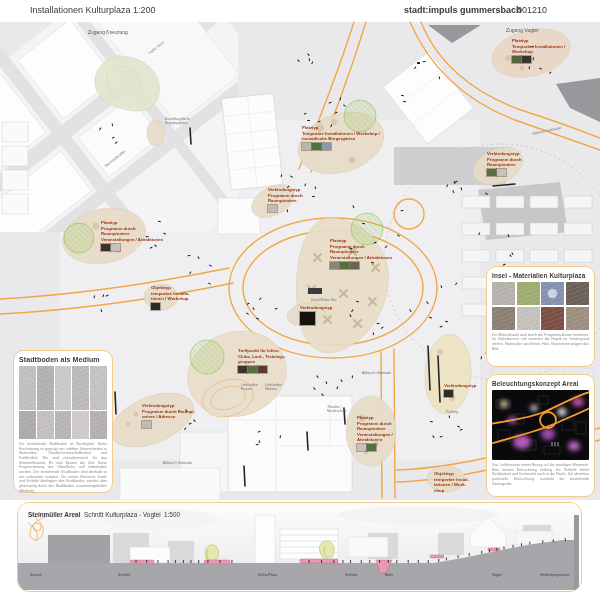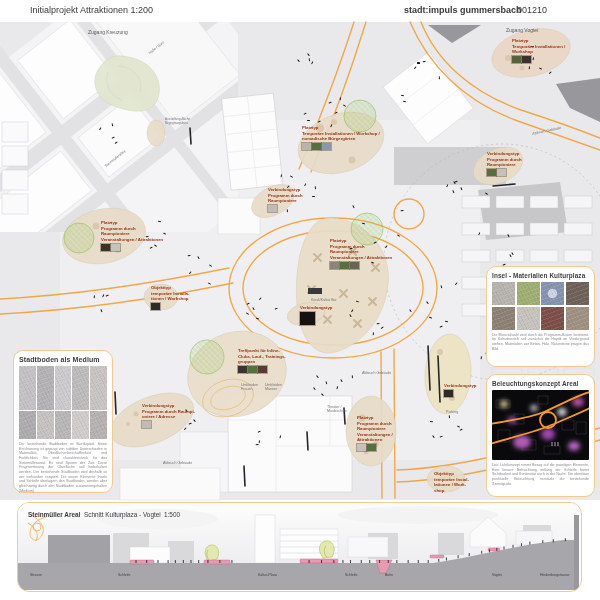--- a/index.html
+++ b/index.html
@@ -216,21 +216,21 @@
       <path d="M438,356 l2,46"></path>
     <path d="M115,392 l1,22"></path>
       <path d="M244,466 l1,20"></path>
     <path d="M307,432 l1,18"></path>
       <path d="M344,408 l1,16"></path>
   </g>
 
   <rect x="308" y="288" width="14" height="6" fill="#3a3a3e"></rect>
 </svg>
 
-<div class="hdr" style="left:30px;">Initialprojekt Attraktionen 1:200</div>
+<div class="hdr" style="left:30px;">Installationen Kulturplaza 1:200</div>
 <div class="hdr" style="left:404px;font-weight:bold;">stadt:impuls gummersbach</div>
 <div class="hdr" style="left:517px;">001210</div>
 
 <div id="label-layer">
     <div class="plan-label" style="left: 88px; top: 29px; font-size: 5px; color: rgb(89, 89, 94);">Zugang Kreuzung</div>
     <div class="plan-label" style="left: 506px; top: 27px; font-size: 5px; color: rgb(89, 89, 94);">Zugang Vogtei</div>
     <div class="plan-label" style="left: 148px; top: 52px; transform: rotate(-38deg);">Halle / Büro</div>
     <div class="plan-label" style="left: 532px; top: 132px; transform: rotate(-12deg);">Abbruch Gebäude</div>
     <div class="plan-label" style="left: 362px; top: 371px;">Abbruch Gebäude</div>
     <div class="plan-label" style="left: 163px; top: 461px;">Abbruch Gebäude</div>

